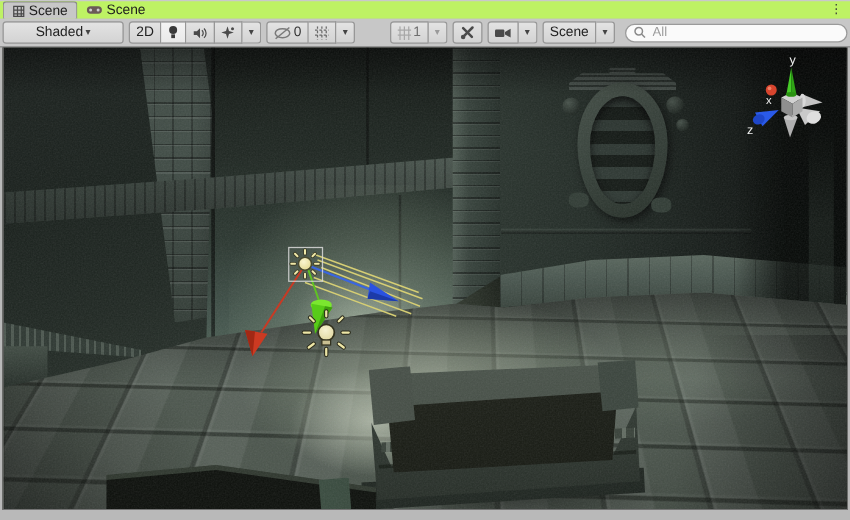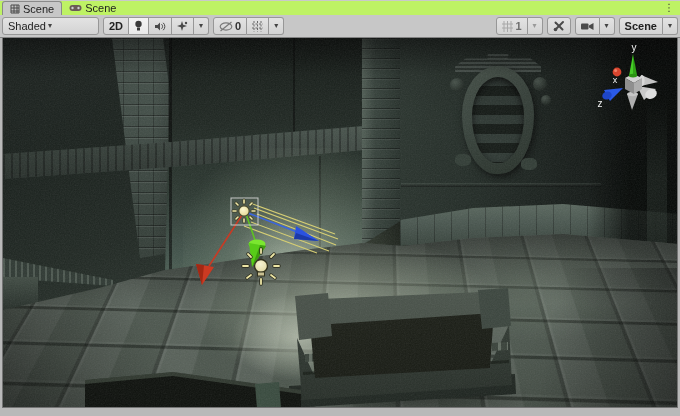--- a/index.html
+++ b/index.html
@@ -10,25 +10,25 @@
   .tab{height:14px;display:flex;align-items:center;gap:3px;padding:0 7px;font-size:11px;color:#1e1e1e;cursor:default;}
   .tab.active{background:#C7C7C7;border-radius:3px 3px 0 0;border:1px solid #8A8A8A;border-bottom:0;margin-left:2px;}
   .tab .ticon{display:block;}
   .kebab{margin-left:auto;margin-right:6px;align-self:center;font-size:10px;color:#3a3a3a;line-height:8px;letter-spacing:0;}
   
   .toolbar{position:relative;height:23px;background:#C7C7C7;border-bottom:1px solid #828282;display:flex;align-items:center;padding:0 2px;gap:4px;}
   .tbtn{height:18px;display:flex;align-items:center;justify-content:center;gap:2px;background:linear-gradient(#E3E3E3,#D3D3D3);border:1px solid #979797;font-size:11px;color:#222;padding:0 5px;border-radius:3px;cursor:default;}
   .group{display:flex;}
   .group .tbtn{border-radius:0;}
   .group .tbtn+.tbtn{border-left:0;}
-  .group .tbtn:first-child{border-radius:3px 0 0 3px;font-weight:bold;}
+  .group .tbtn:first-child{border-radius:3px 0 0 3px;}
   .group .tbtn:last-child{border-radius:0 3px 3px 0;}
   .tbtn.on{background:linear-gradient(#F4F4F4,#E9E9E9);}
   .tbtn.faded{color:#8a8a8a;}
-  .dd{width:97px;justify-content:flex-start;}
+  .dd{width:97px;justify-content:center;}
   .arw{font-size:8px;color:#444;line-height:1;}
   .faded .arw{color:#9a9a9a;}
   .num{font-size:11px;color:#333;}
   .search{margin-left:4px;width:178px;height:15px;background:#FAFAFA;border:1px solid #9a9a9a;border-radius:8px;display:flex;align-items:center;padding:0 6px;gap:3px;}
   .search input{flex:1;border:0;outline:0;background:transparent;font-size:10.5px;color:#333;min-width:0;font-family:"Liberation Sans",sans-serif;}
   .search input::placeholder{color:#9c9c9c;}
   .spacer{flex:1;}
   
   .viewport{position:relative;margin:0 2px;width:676px;height:370px;background:#10140f;border:1px solid #747474;border-top:0;overflow:hidden;}
   .viewport div{position:absolute;}
@@ -194,20 +194,27 @@
         </div>
     </div>
     <div class="group">
       <div class="tbtn">
           <span>Scene</span>
         </div>
       <div class="tbtn">
           <span class="arw">▾</span>
         </div>
     </div>
+    <div class="search">
+      <svg width="10" height="10">
+          <circle cx="4" cy="4" r="3" fill="none" stroke="#8a8a8a" stroke-width="1.2"></circle>
+          <line x1="6.2" y1="6.2" x2="9" y2="9" stroke="#8a8a8a" stroke-width="1.2"></line>
+        </svg>
+      <input placeholder="All" style="">
+    </div>
   </div>
 
   <div class="viewport">
     <div class="wall-left"></div>
     <div class="pilaster"></div>
     <div class="wall-back"></div>
     <div class="seam" style="left:290px;top:0;width:2px;height:100px;"></div>
     <div class="seam" style="left:316px;top:118px;width:2px;height:95px;"></div>
     <div class="seam" style="left:166px;top:0;width:3px;height:238px;background:rgba(0,0,0,0.55);"></div>
     <div class="molding"></div>

